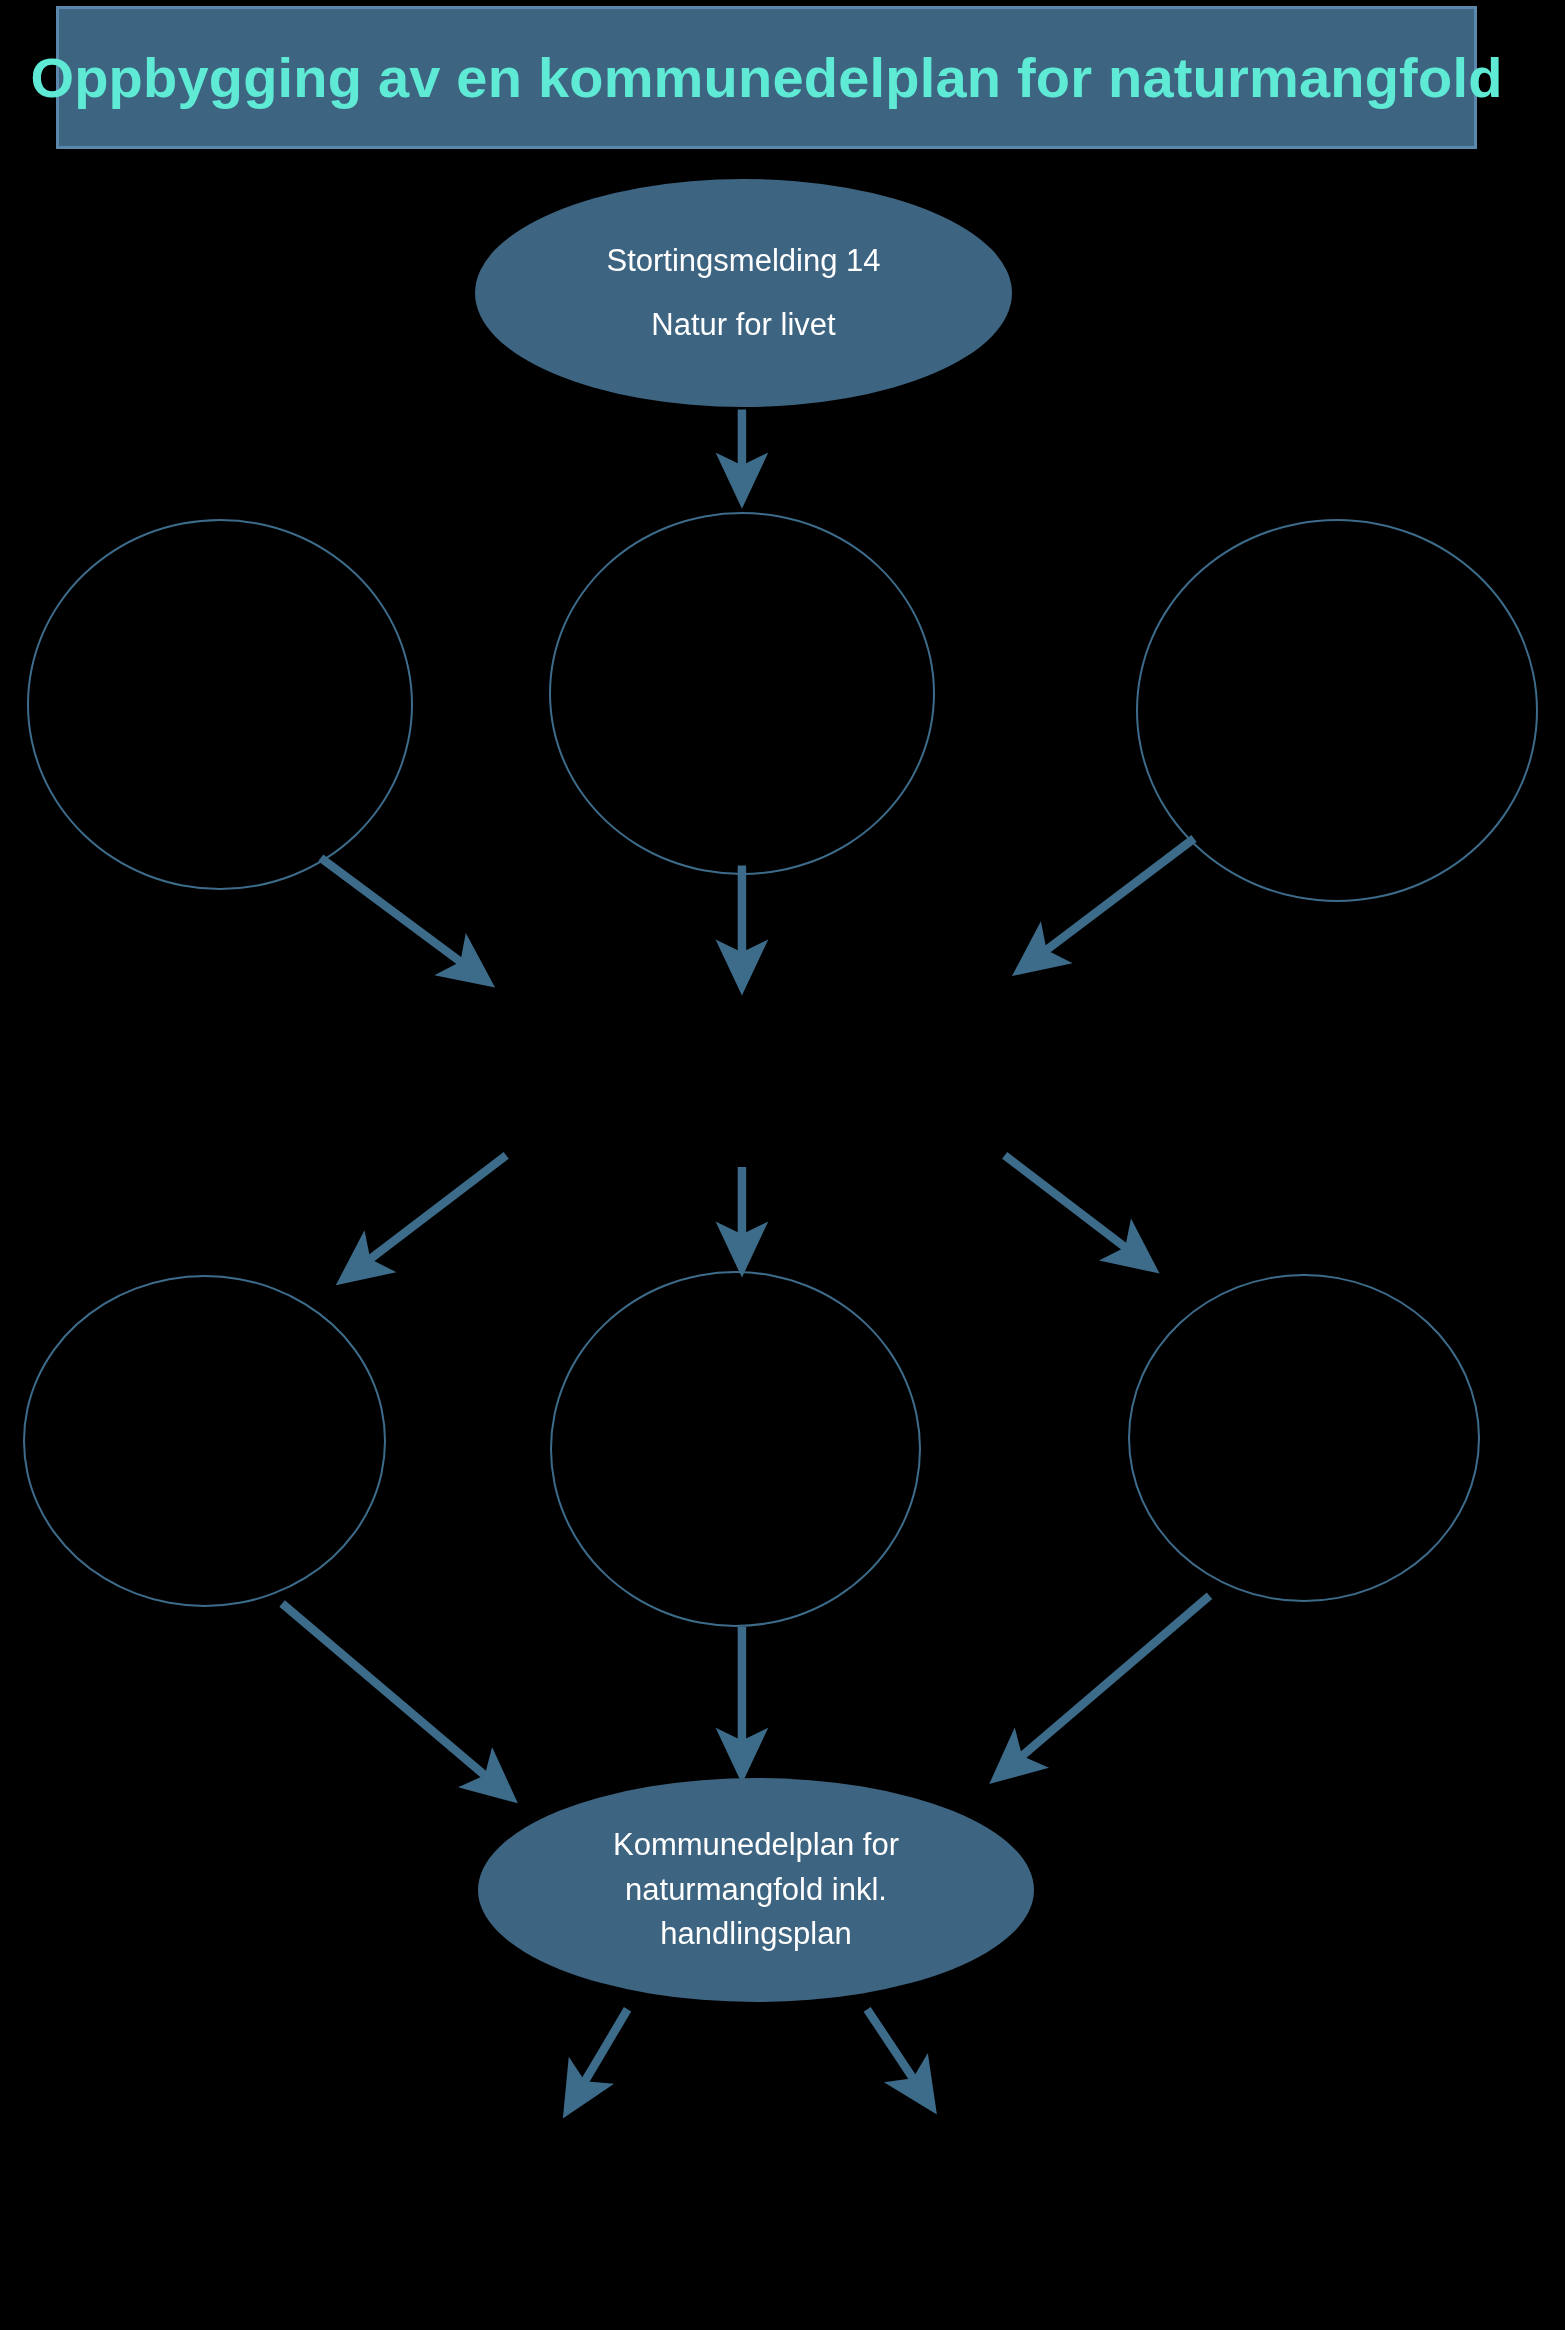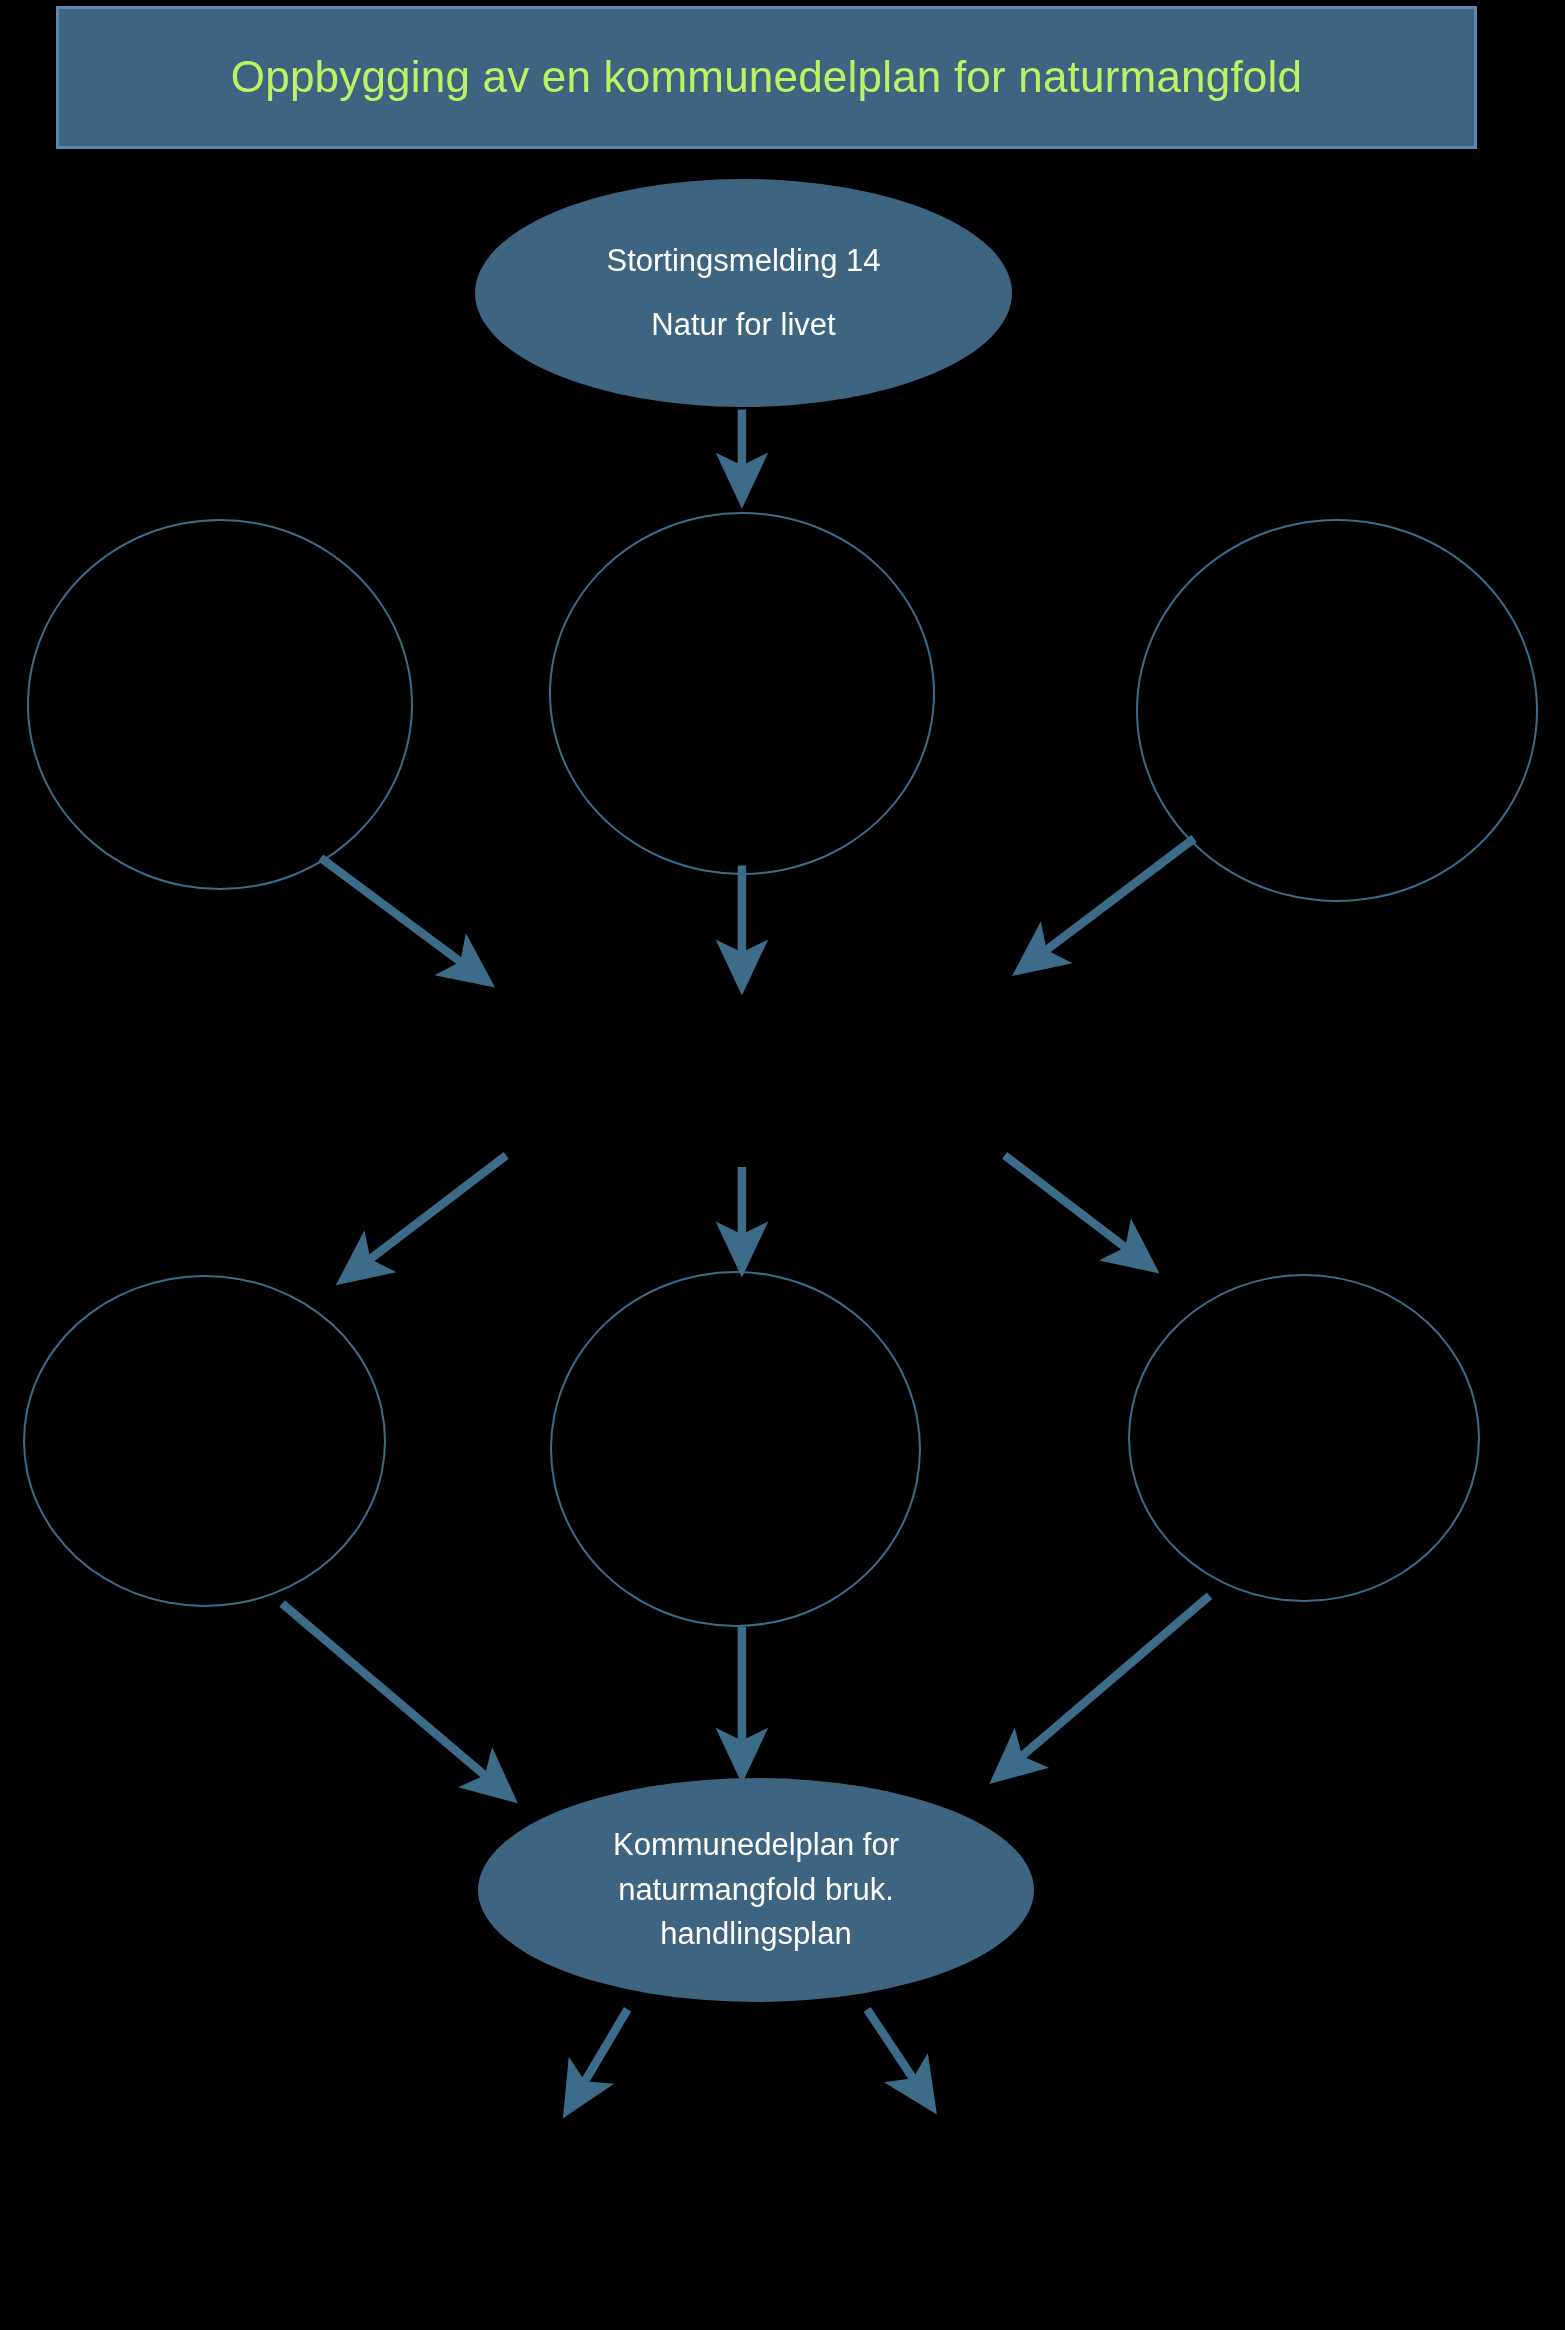--- a/index.html
+++ b/index.html
@@ -27,23 +27,23 @@
     width: 1421px;
     height: 143px;
     background: #3d6480;
     border: 3.1px solid #5b87ad;
     box-sizing: border-box;
     display: flex;
     align-items: center;
     justify-content: center;
   }
   .title-bar .title-text {
-    color: #bef264;
-    font-size: 44px;
-    font-weight: 400;
+    color: #5eead4;
+    font-size: 56px;
+    font-weight: 700;
     letter-spacing: 0.2px;
     white-space: nowrap;
     line-height: 1.1;
   }
   .node {
     position: absolute;
     display: flex;
     align-items: center;
     justify-content: center;
     box-sizing: border-box;
@@ -147,20 +147,20 @@
   <div class="node hollow" style="left:550px; top:1271px; width:371px; height:356px;">
     <span class="label"></span>
   </div>
 
   <div class="node hollow" style="left:1128px; top:1274px; width:352px; height:328px;">
     <span class="label"></span>
   </div>
 
   <div class="node filled" style="left:478px; top:1778px; width:556px; height:224px;">
     <span class="label">Kommunedelplan for
-naturmangfold bruk.
+naturmangfold inkl.
 handlingsplan</span>
   </div>
 
 
 
 </div>
 
 
 </body></html>

